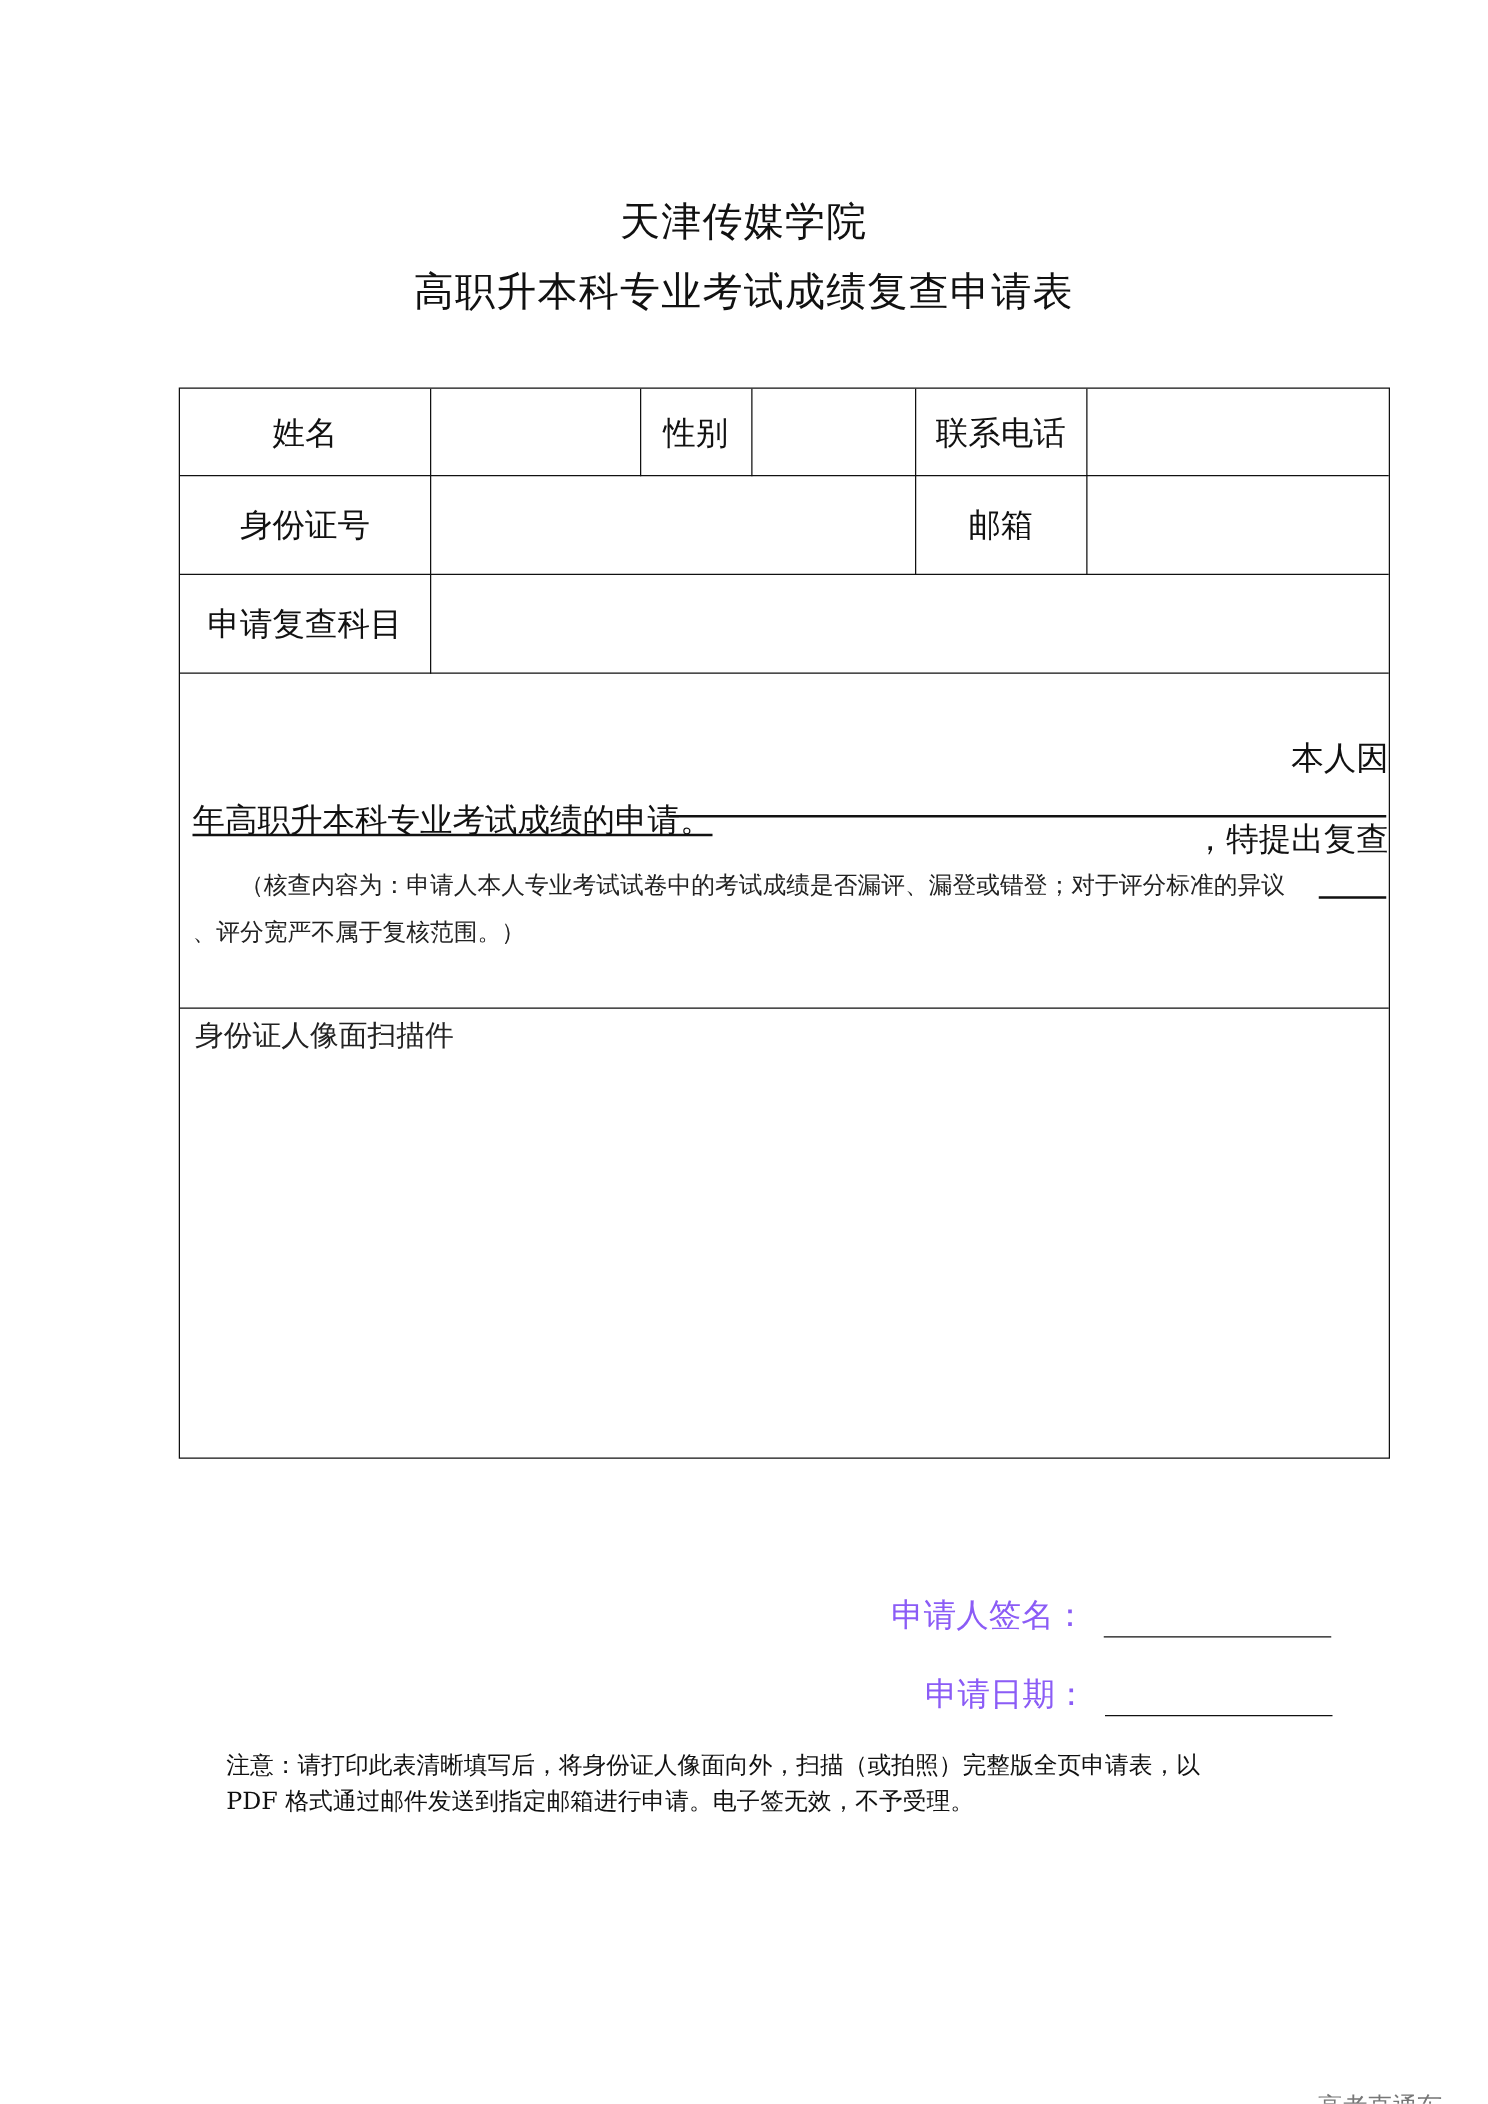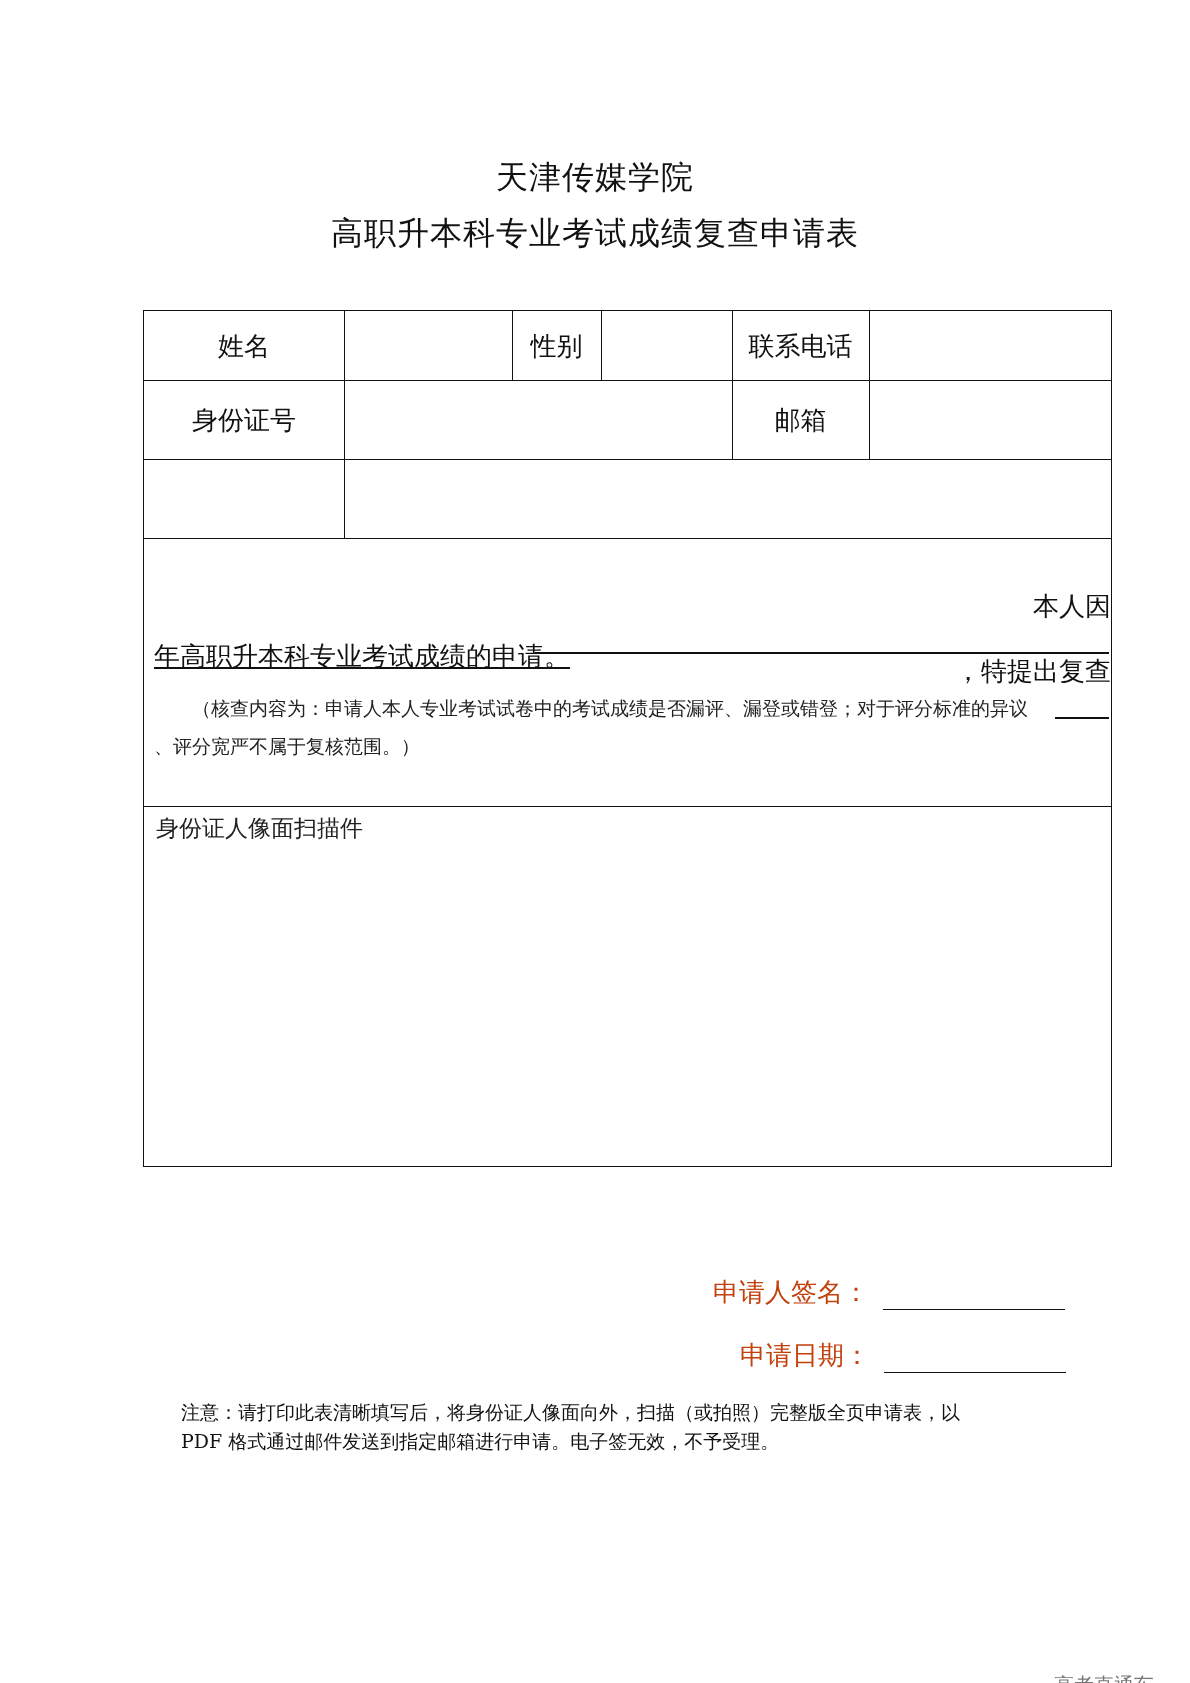--- a/index.html
+++ b/index.html
@@ -32,21 +32,21 @@
     display: inline-block; border-bottom: 2.5px solid #111; height: 28px; margin: 0 2px;
   }
   .stmt-line2 { top: 100px; left: 10px; text-decoration: underline; }
   .stmt-note {
     position: absolute; left: 10px; right: 10px; font-size: 19px; color: #222; line-height: 38px;
   }
 
   .scan-label { position: absolute; left: 12px; top: 6px; font-size: 23px; color: #222;
     font-family: "DejaVu Sans", "Liberation Sans", sans-serif; }
 
-  .sig-row { position: absolute; display: flex; align-items: flex-end; font-size: 26px; color: #c2410c; }
+  .sig-row { position: absolute; display: flex; align-items: flex-end; font-size: 26px; color: #8b5cf6; }
   .sig-line { display: inline-block; width: 182px; border-bottom: 1.5px solid #111; height: 24px; margin-left: 14px; }
 
   .notice {
     position: absolute; left: 181px; top: 1398px; width: 880px; font-size: 19px; line-height: 29px; color: #111;
   }
   .watermark {
     position: absolute; left: 1054px; top: 1636px; font-size: 20px; color: #777;
     font-family: Liberation Serif, serif;
     margin-top: 36px;
   }
@@ -75,20 +75,21 @@
   <div class="cell" style="left:368px; top:0; width:89px; height:70px">性别</div>
   <div class="field" style="left:458px; top:0; width:130px; height:70px"></div>
   <div class="cell" style="left:588px; top:0; width:137px; height:70px">联系电话</div>
   <div class="field" style="left:726px; top:0; width:240px; height:70px"></div>
 
   <div class="cell" style="left:0; top:70px; width:200px; height:79px">身份证号</div>
   <div class="field" style="left:201px; top:70px; width:387px; height:79px"></div>
   <div class="cell" style="left:588px; top:70px; width:137px; height:79px">邮箱</div>
   <div class="field" style="left:726px; top:70px; width:240px; height:79px"></div>
 
+  <div class="cell" style="left:0; top:149px; width:200px; height:79px">申请复查科目</div>
   <div class="field" style="left:201px; top:149px; width:765px; height:79px"></div>
 
   <div style="position:absolute; left:0; top:228px; right:0; height:267px">
     <div class="stmt stmt-line1">
       <span>本人因</span>
       <span class="blank" style="width:574px"></span>
       <span>，特提出复查</span>
       <span class="blank" style="width:54px"></span>
     </div>
     <div class="stmt stmt-line2">年高职升本科专业考试成绩的申请。</div>

